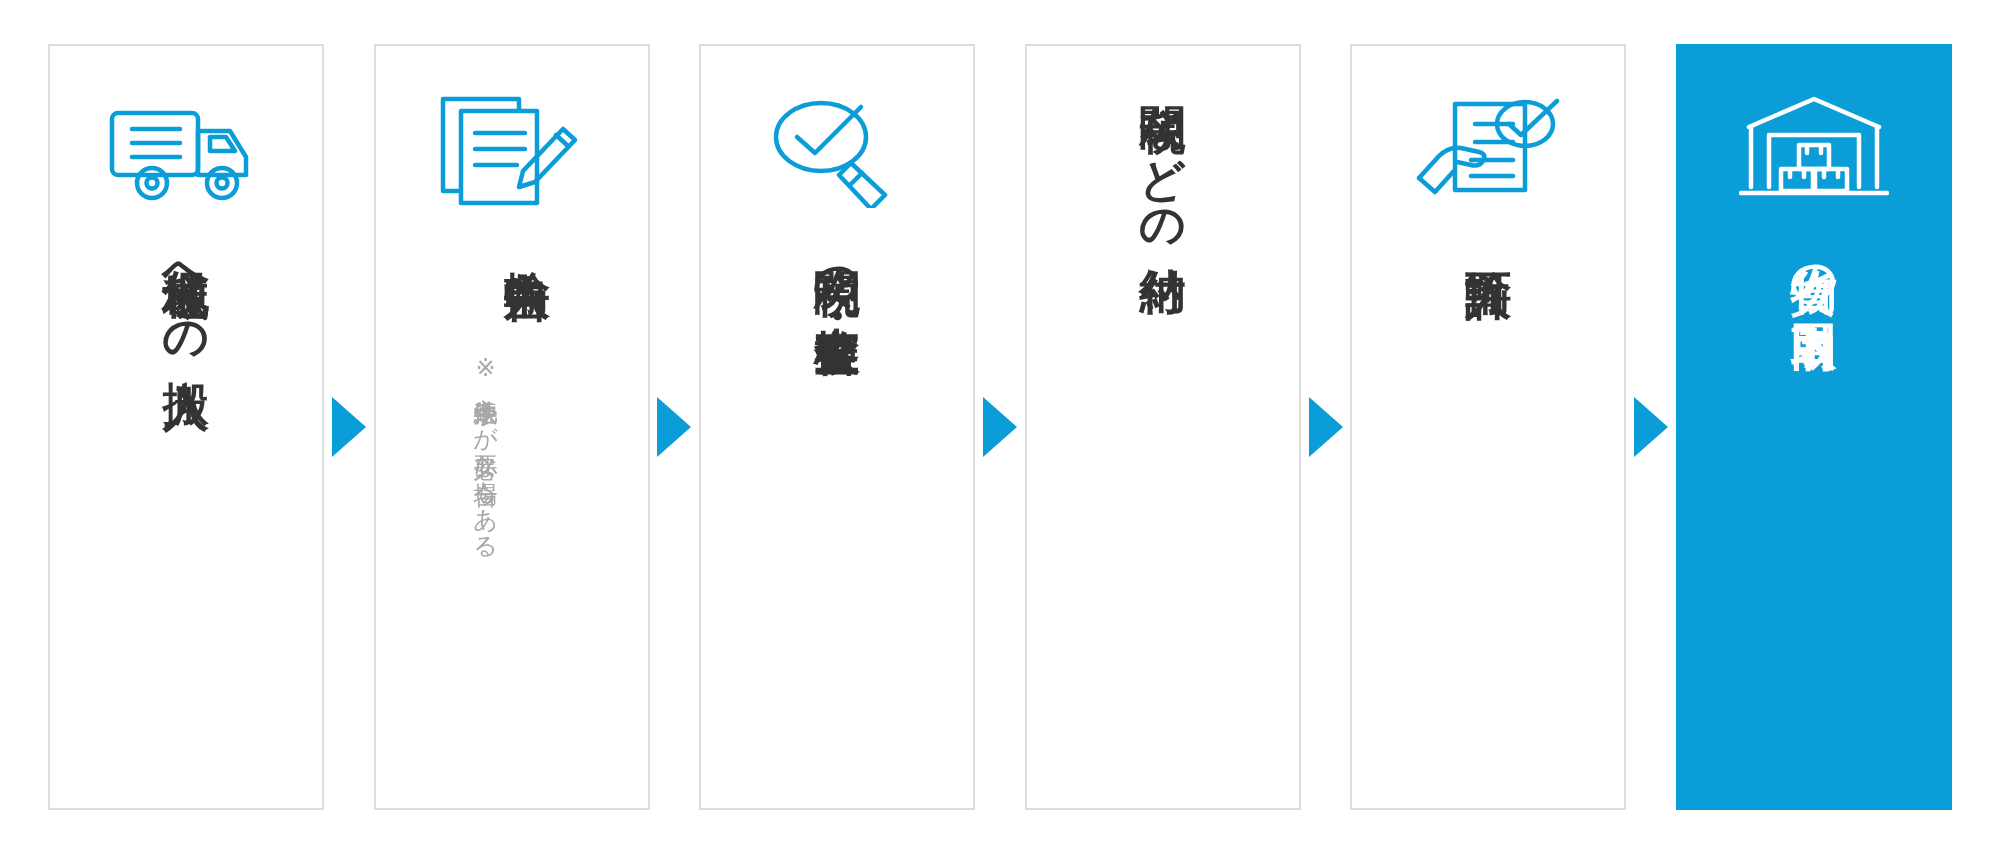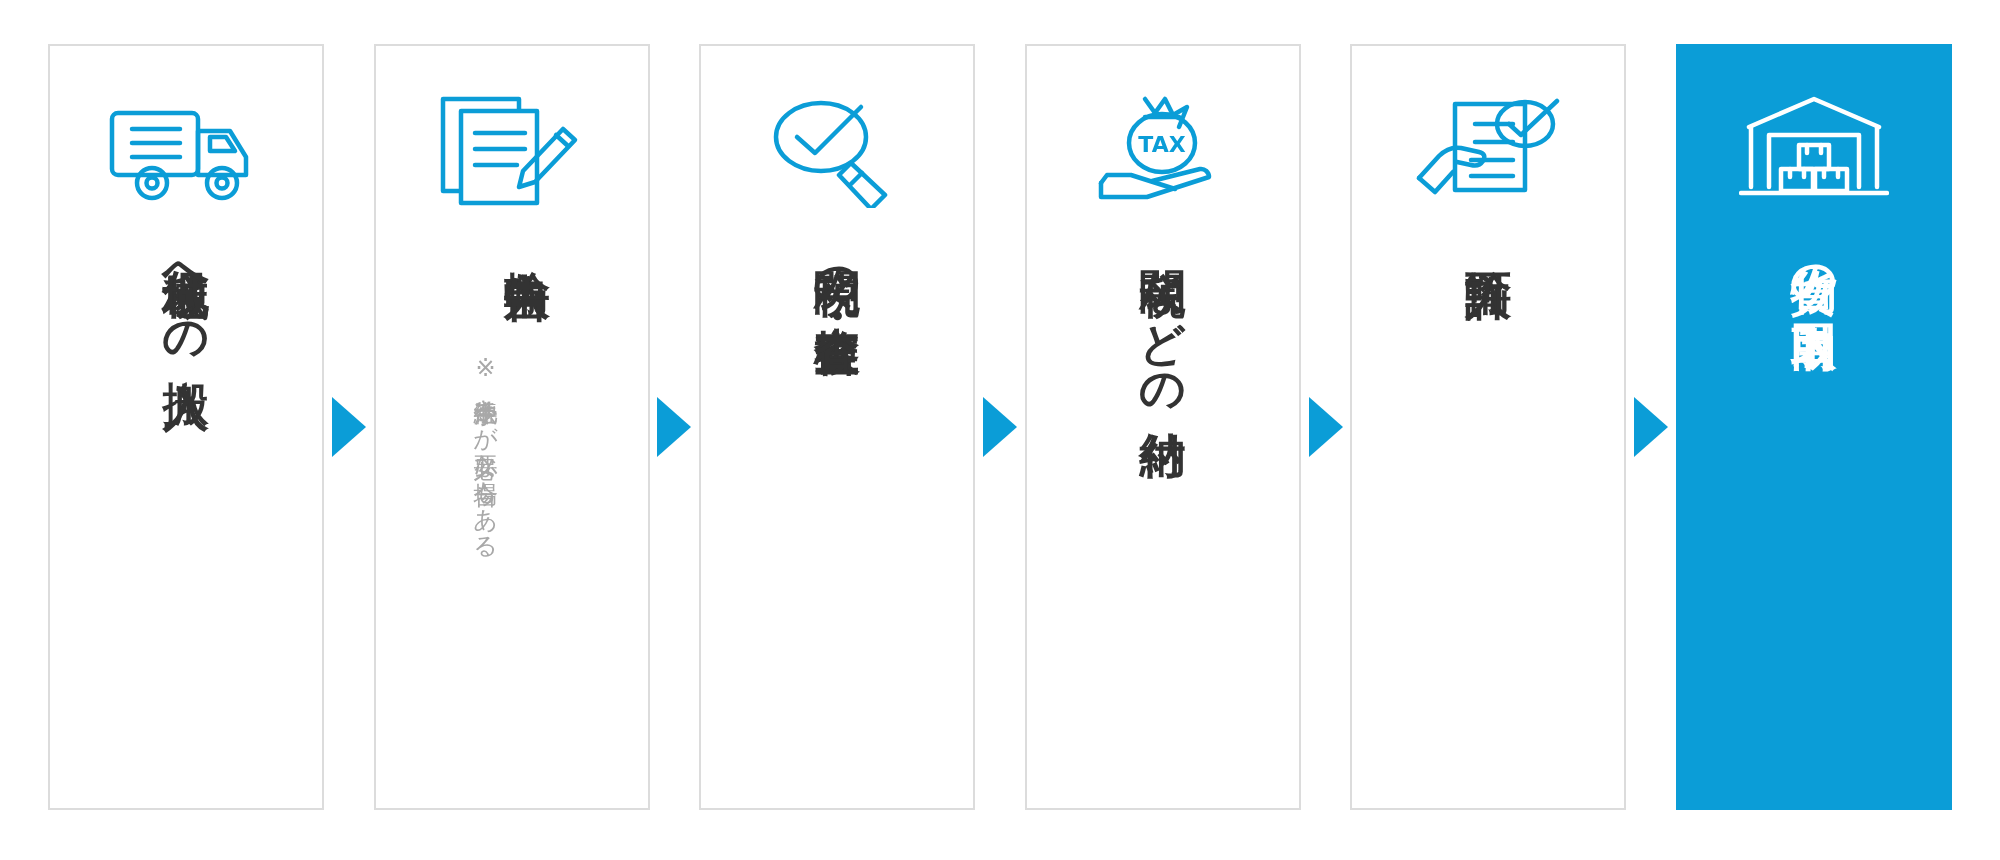--- a/index.html
+++ b/index.html
@@ -168,30 +168,20 @@
       <div class="card-text-area">
         <div class="v-title">税関の審査・検査</div>
       </div>
     </div>
 
     <div class="step-arrow">
       <div class="arrow-tri"></div>
     </div>
 
     <div class="step-card">
-      <div class="card-icon">
-        <svg width="140" height="118" viewBox="0 0 140 118" fill="none" stroke="#0b9dd7" stroke-width="4.5" stroke-linecap="round" stroke-linejoin="round">
-          <path d="M52 8 l10 14 l10 -14 l8 16 l14 -8 l-8 20"></path>
-          <path d="M52 26 h34"></path>
-          <ellipse cx="69" cy="52" rx="33" ry="29"></ellipse>
-          <text x="69" y="61" font-family="DejaVu Sans, sans-serif" font-size="22" font-weight="700" fill="#0b9dd7" stroke="none" text-anchor="middle">TAX</text>
-          <path d="M8 92 l6 -8 h24 l44 14"></path>
-          <path d="M8 92 v14 h46 l62 -20 a8 8 0 0 0 -9 -8 l-48 12"></path>
-        </svg>
-      </div>
       <div class="card-text-area">
         <div class="v-title">関税などの納付</div>
       </div>
     </div>
 
     <div class="step-arrow">
       <div class="arrow-tri"></div>
     </div>
 
     <div class="step-card">

